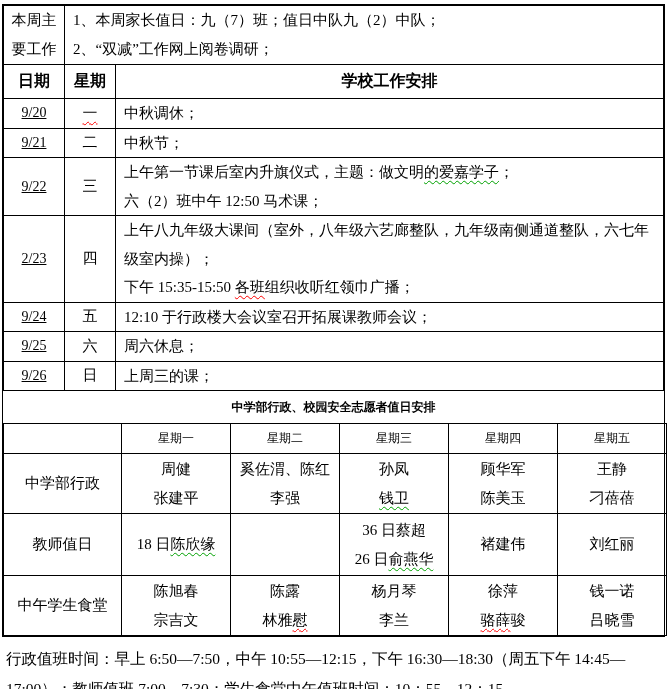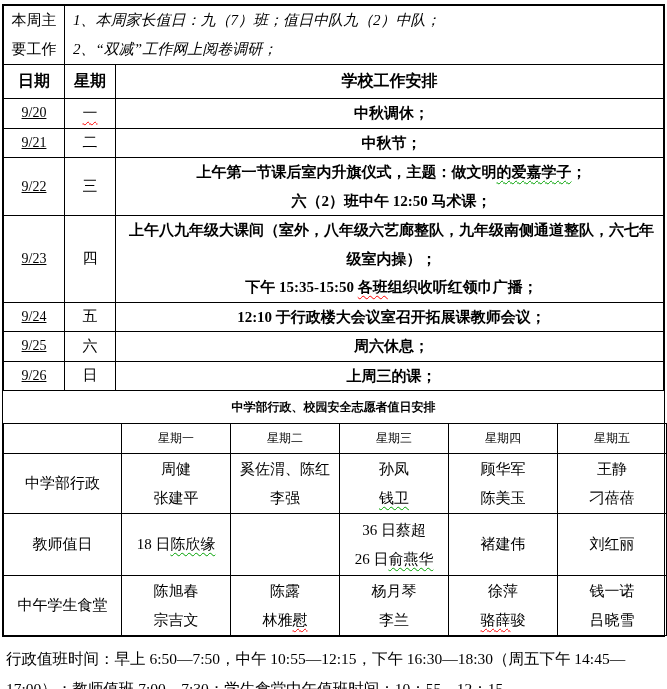--- a/index.html
+++ b/index.html
@@ -10,26 +10,26 @@
   }
   .sheet { margin:4px 2px 0 2px; border:1px solid #000; background:#fff; }
   table { border-collapse:collapse; width:100%; table-layout:fixed;border-radius:17px; }
   td, th {
     border:1px solid #000; padding:0; vertical-align:middle;
     text-align:center; font-weight:normal; overflow:hidden;
   }
   
   .main .summary-row { height:58px; }
   .main .summary-label div { line-height:29px; text-align:center; }
-  .main .summary-content { text-align:left; padding-left:8px;font-style:italic; }
+  .main .summary-content { text-align:left; padding-left:8px; }
   .main .summary-content div { line-height:29px; }
   .main .hdr td { font-weight:bold; font-size:16px; height:33px; }
   .main td.date-cell { font-size:14px;text-decoration:underline; }
   .main td.day-cell { font-size:15px; }
-  .main td.task-cell { text-align:center; padding:0 4px 0 8px;font-weight:bold; }
+  .main td.task-cell { text-align:left; padding:0 4px 0 8px; }
   .task-cell .line, .duty .line { line-height:28.5px; }
   .main tr.single { height:28px; }
   
   .section-title {
     height:32px; line-height:32px; text-align:center;
     font-weight:bold; font-size:12px;
   }
   
   .duty th { font-weight:normal; font-size:12px; height:29px; }
   .duty tbody tr { height:60px; }
@@ -94,21 +94,21 @@
         </tr>
         <tr>
           <td class="date-cell">9/22</td>
           <td class="day-cell"><span>三</span></td>
           <td class="task-cell">
             <div class="line"><span>上午第一节课后室内升旗仪式，主题：做文明</span><span class="wavy-green">的爱嘉学子</span><span>；</span></div>
             <div class="line"><span>六（2）班中午 12:50 马术课；</span></div>
           </td>
         </tr>
         <tr>
-          <td class="date-cell">9/23</td>
+          <td class="date-cell">2/23</td>
           <td class="day-cell"><span>四</span></td>
           <td class="task-cell">
             <div class="line"><span>上午八九年级大课间（室外，八年级六艺廊整队，九年级南侧通道整队，六七年级室内操）；</span></div>
             <div class="line"><span>下午 15:35-15:50 </span><span class="wavy-red">各班</span><span>组织收听红领巾广播；</span></div>
           </td>
         </tr>
         <tr class="single">
           <td class="date-cell">9/24</td>
           <td class="day-cell"><span>五</span></td>
           <td class="task-cell">

